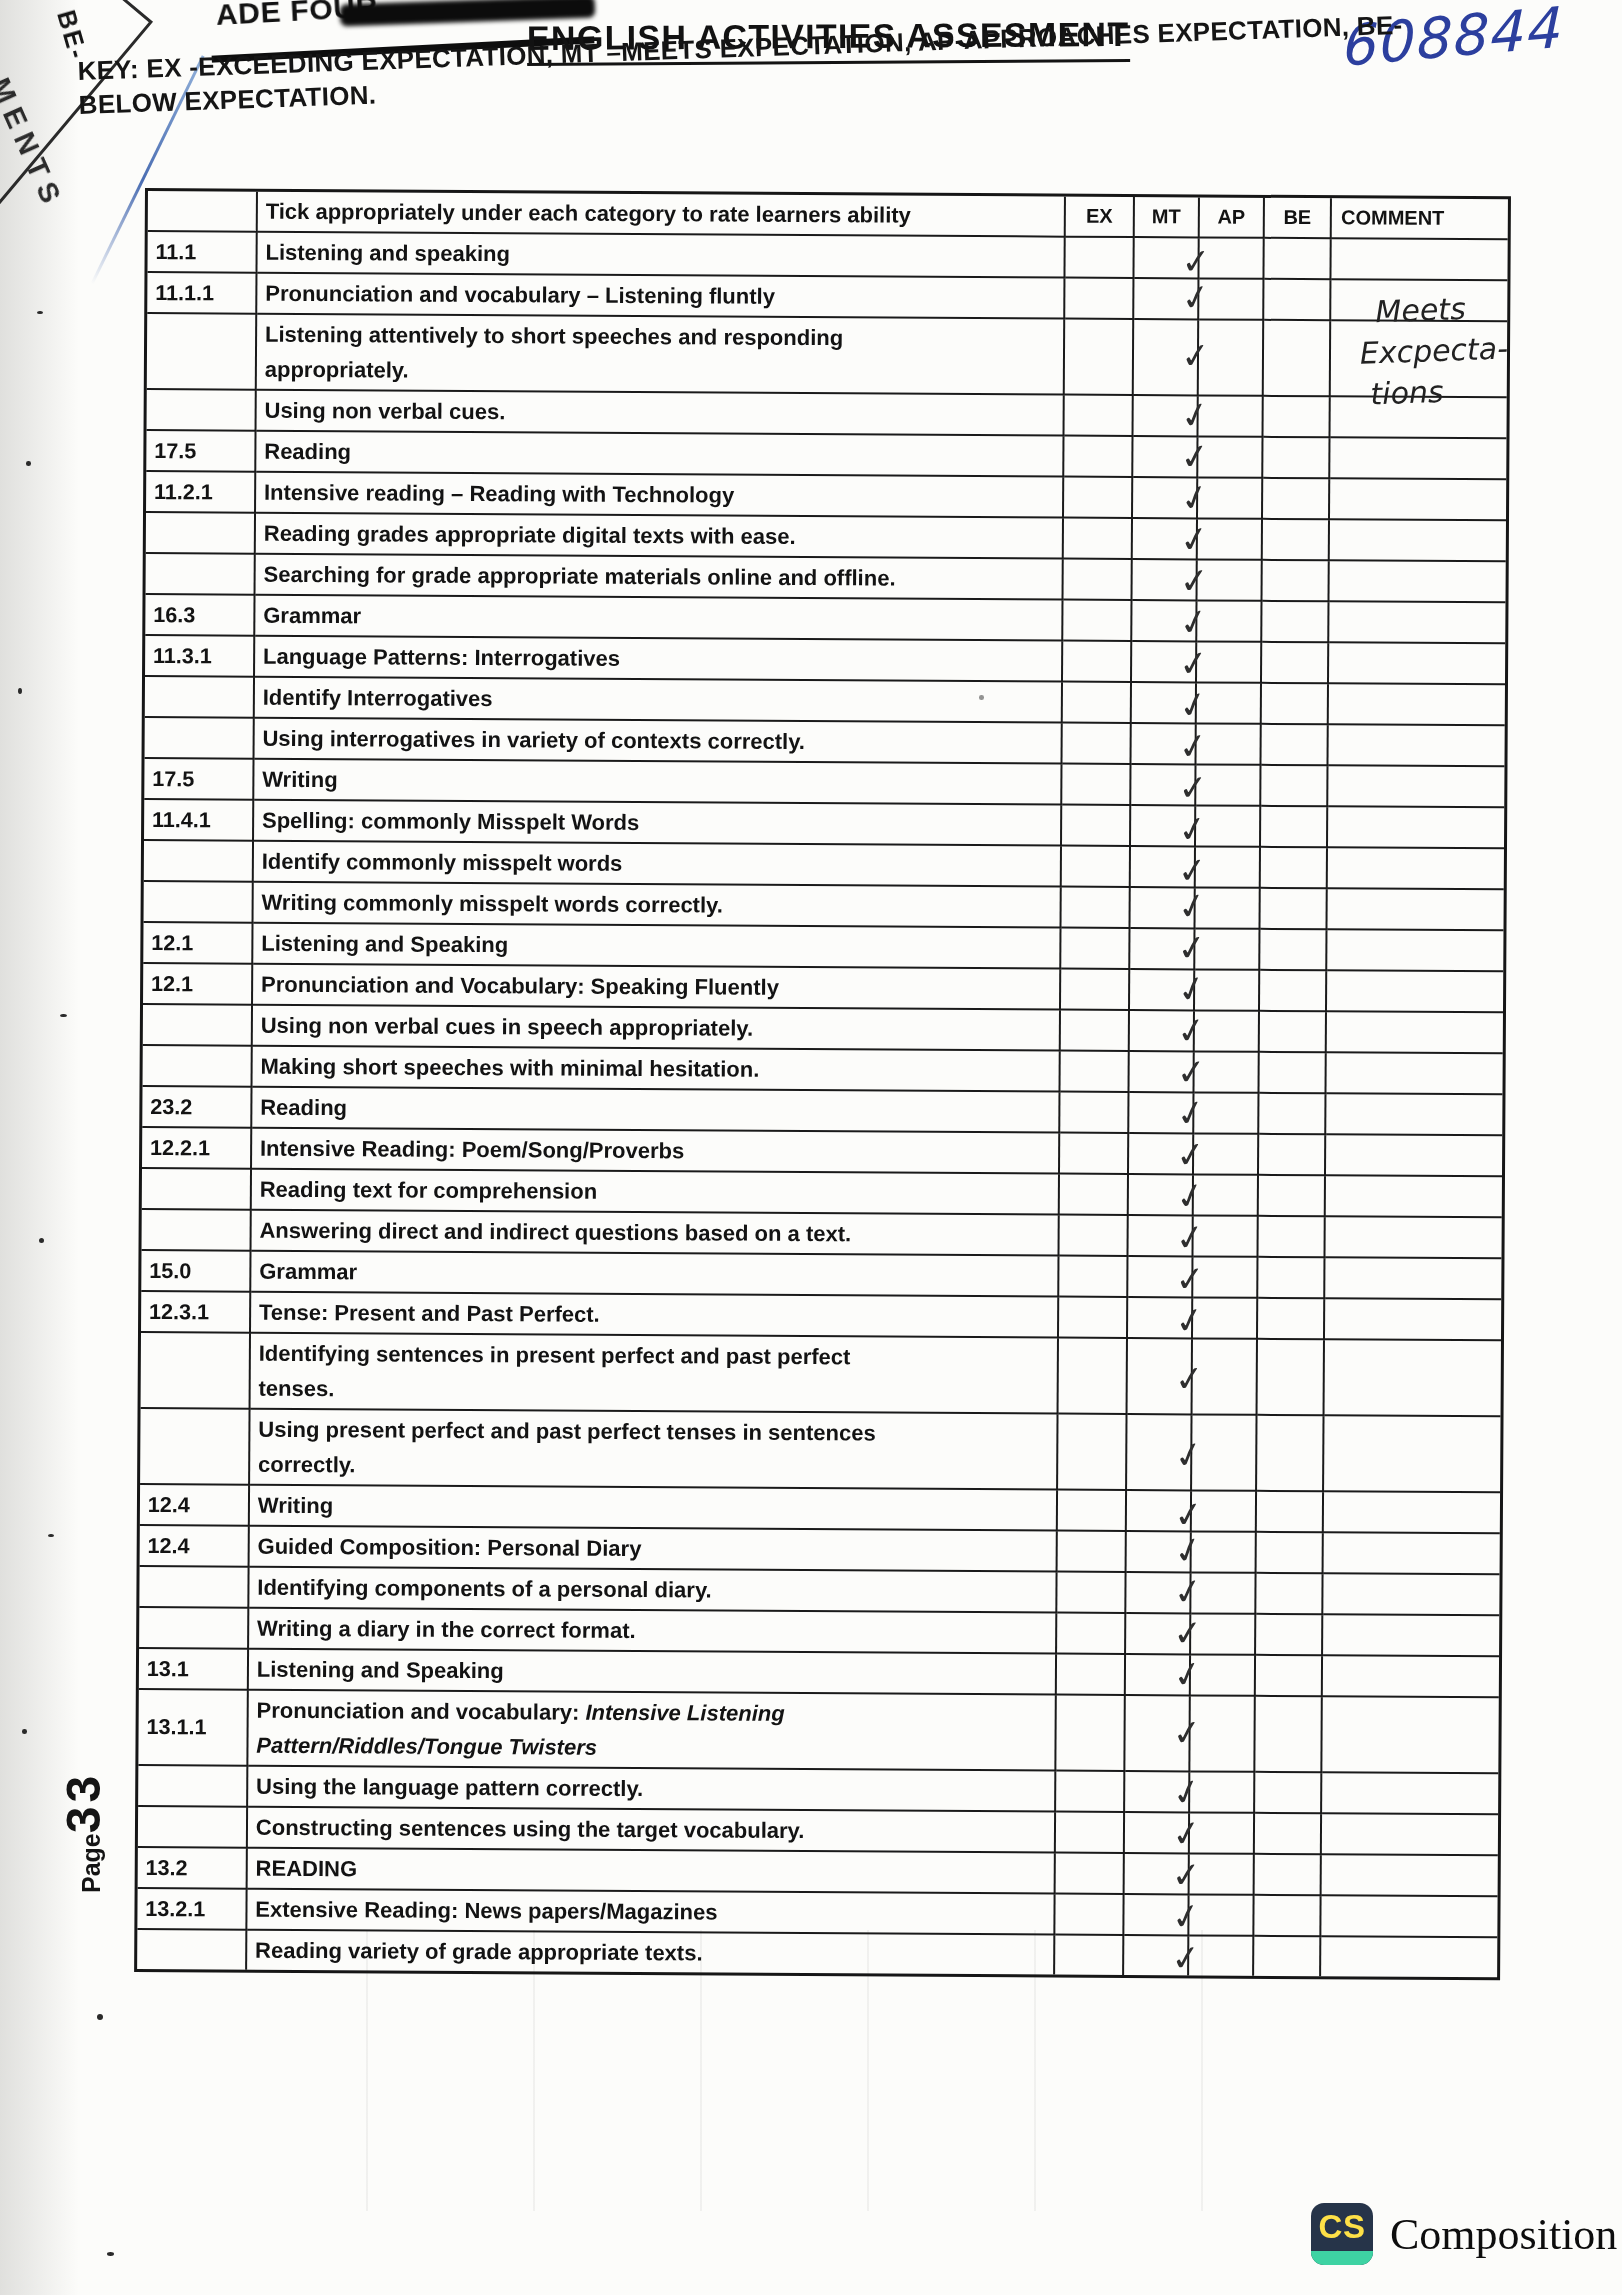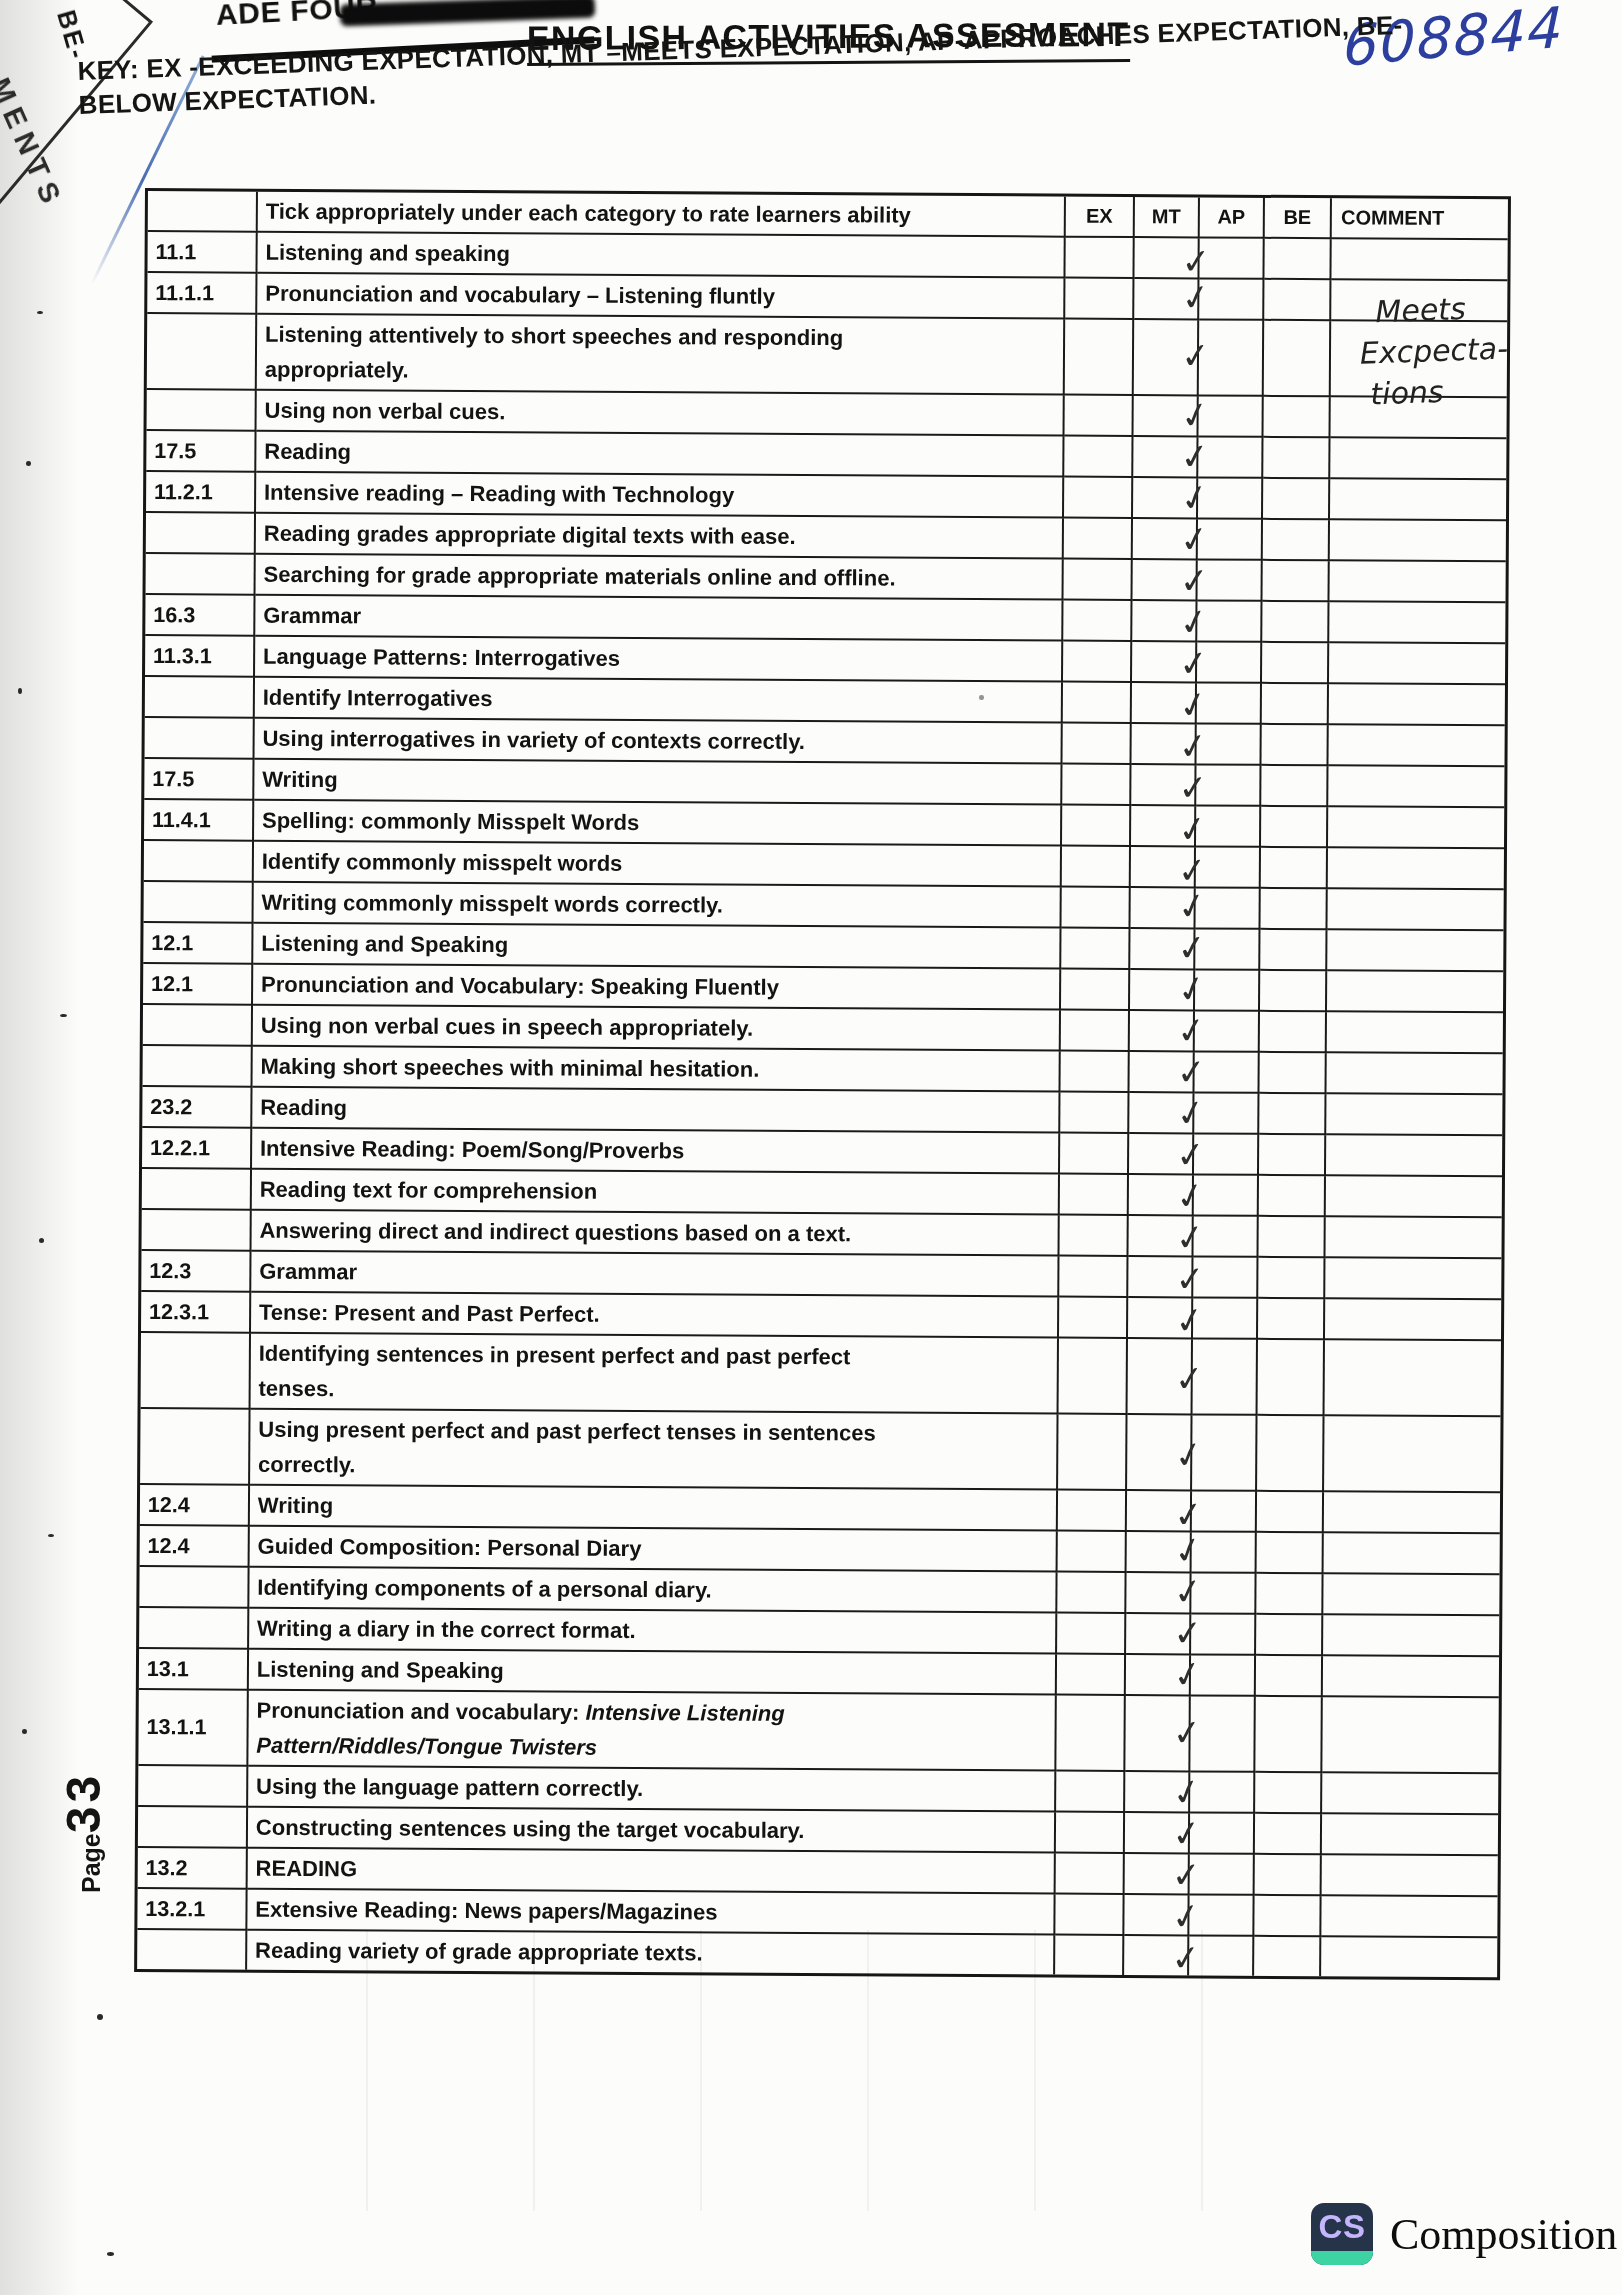--- a/index.html
+++ b/index.html
@@ -67,21 +67,21 @@
 
   .page-label{position:absolute;left:21px;top:1805px;width:124px;transform:rotate(-90deg);
     transform-origin:center;color:#141414;white-space:nowrap;text-align:center;}
   .page-label .pg-word{font-size:25px;font-weight:700;}
   .page-label .pg-num{font-size:48px;font-weight:700;letter-spacing:3.9px;}
 
   
   .camscanner{position:absolute;left:1311px;top:2203px;display:flex;align-items:center;}
   .cs-icon{width:62px;height:62px;border-radius:13px;overflow:hidden;display:flex;flex-direction:column;
     background:#263449;}
-  .cs-icon .cs-top{flex:1;display:flex;align-items:center;justify-content:center;color:#c4b5fd;
+  .cs-icon .cs-top{flex:1;display:flex;align-items:center;justify-content:center;color:#fde047;
     font-weight:700;font-size:33px;letter-spacing:0.7px;}
   .cs-icon .cs-strip{height:14.4px;background:#3ed3a3;}
   .cs-label{margin-left:17px;font-family:"Liberation Serif",serif;font-size:44px;color:#0d0d0d;}
 </style>
 </head>
 <body>
 
 <div class="page">
 
   <div class="edge-shade"></div>
@@ -433,21 +433,21 @@
         </div>
     <div class="cell mark-cell ex-cell"></div>
     <div class="cell mark-cell mt-cell">
           <span class="tick" style="transform: translateY(-47%) rotate(-9deg);">✓</span>
         </div>
     <div class="cell mark-cell ap-cell"></div>
     <div class="cell mark-cell be-cell"></div>
     <div class="cell comment-cell"></div>
   </div>
       <div class="row">
-    <div class="cell code-cell">12.3</div>
+    <div class="cell code-cell">15.0</div>
     <div class="cell desc-cell">
           <div class="desc-line"><span>Grammar</span></div>
         </div>
     <div class="cell mark-cell ex-cell"></div>
     <div class="cell mark-cell mt-cell">
           <span class="tick" style="transform: translateY(-46%) rotate(-4deg);">✓</span>
         </div>
     <div class="cell mark-cell ap-cell"></div>
     <div class="cell mark-cell be-cell"></div>
     <div class="cell comment-cell"></div>

